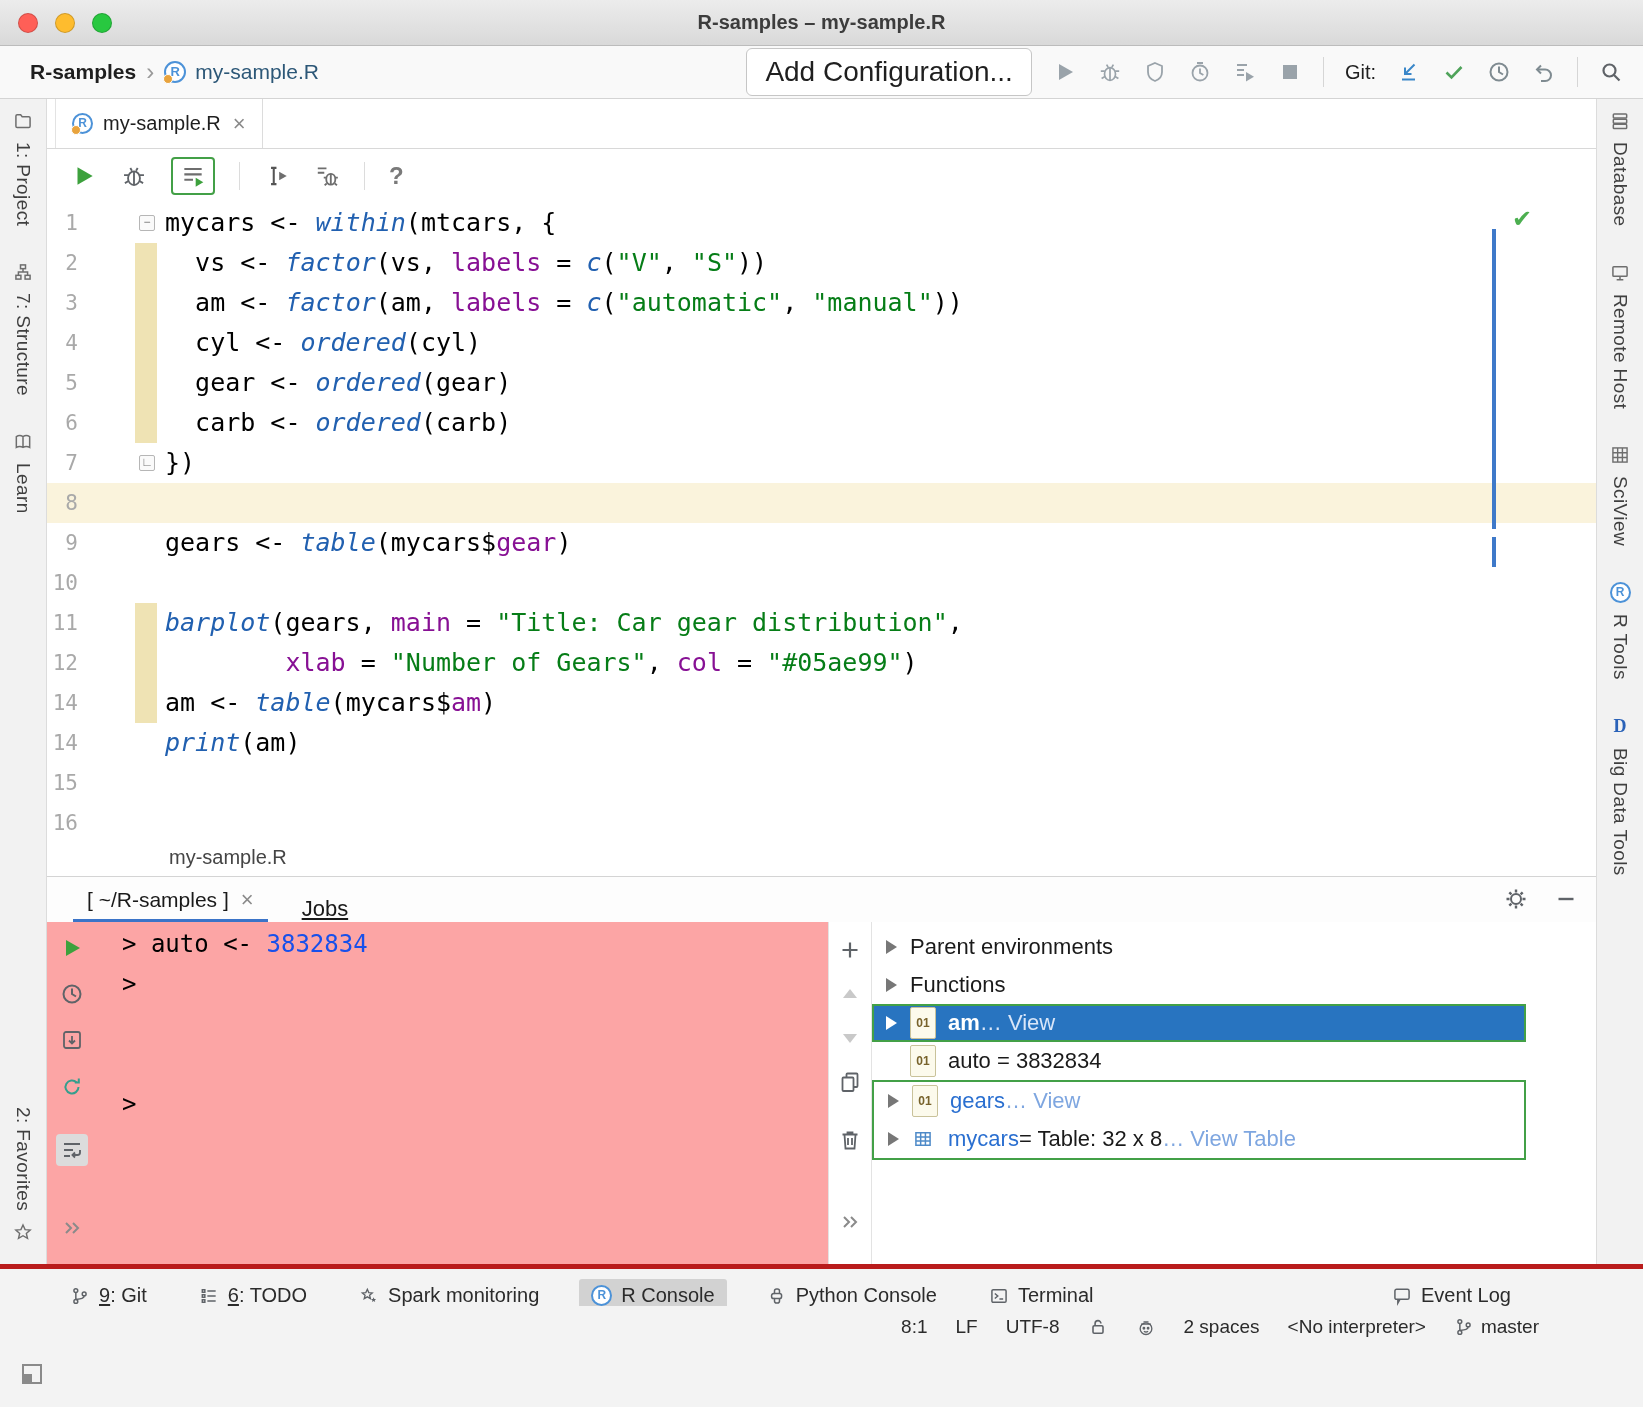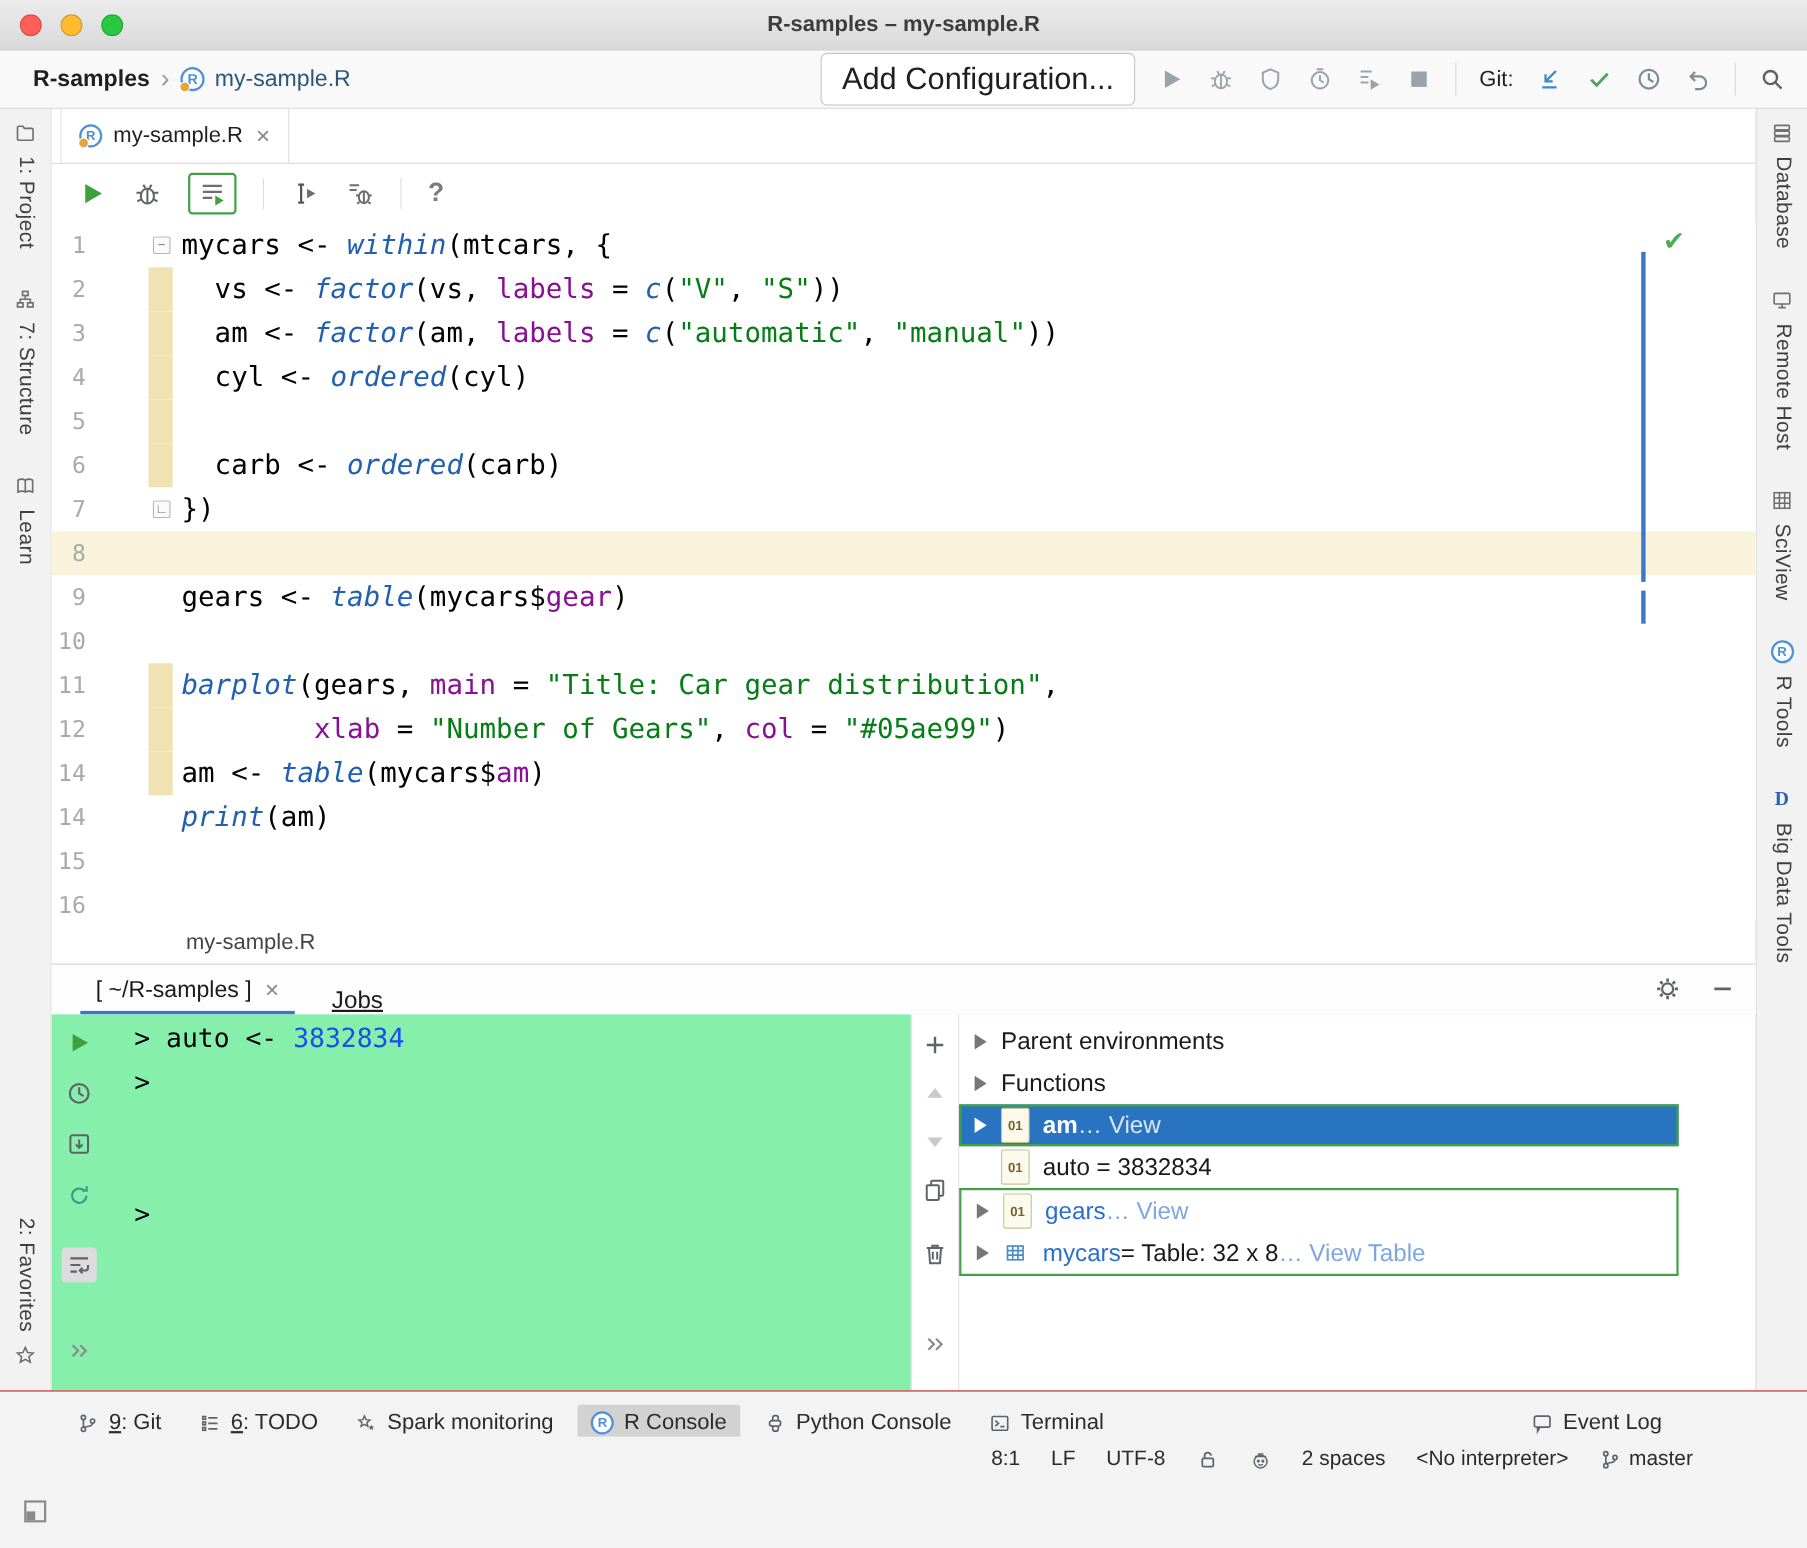--- a/index.html
+++ b/index.html
@@ -75,21 +75,21 @@
 
   
   .console-header{height:46px;flex:none;display:flex;align-items:stretch;position:relative;border-top:1px solid #d4d4d4;background:#fdfdfd;padding-left:26px;}
   .con-tab{position:relative;display:flex;align-items:center;gap:10px;padding:0 14px;font-size:21px;color:#1a1a1a;}
   .con-tab.active::after{content:"";position:absolute;left:0;right:0;bottom:0;height:3px;background:var(--tab-underline);}
   .jobs-tab{margin-left:24px;display:flex;align-items:flex-end;padding:0 10px;font-size:22px;color:#1a1a1a;text-decoration:underline;}
   .header-icons{position:absolute;right:18px;top:10px;display:flex;gap:26px;color:#5f6368;}
   .header-icons svg{width:24px;height:24px;}
 
   
-  .console-region{height:342px;flex:none;display:flex;background:#86efac;}
+  .console-region{height:342px;flex:none;display:flex;background:#fca5a5;}
   .con-gutter{width:50px;flex:none;display:flex;flex-direction:column;align-items:center;padding-top:14px;}
   .cg-item{margin-bottom:22px;color:#5f6368;display:flex;}
   .cg-item svg{width:24px;height:24px;}
   .cg-item.green{color:#3DA13D}.cg-item.teal{color:#359E8D}
   .cg-item.active{background:#dcdcdc;border-radius:4px;padding:4px;margin-top:14px;margin-bottom:16px;}
   .cg-item.last{margin-top:34px;color:#8a8a8a;}
   .con-text{flex:1;min-width:0;padding-top:2px;}
   .con-line{height:40px;line-height:40px;font-family:"DejaVu Sans Mono","Liberation Mono",monospace;font-size:24px;white-space:pre;padding-left:25px;}
   .mid-strip{width:44px;flex:none;border-left:1px solid #e3e3e3;border-right:1px solid #e3e3e3;display:flex;flex-direction:column;align-items:center;padding-top:16px;background:#fff;}
   .ms-item{margin-bottom:20px;color:#5f6368;display:flex;}
@@ -110,21 +110,21 @@
   .vicon-table svg{width:22px;height:20px;}
   .vp-name{color:var(--link-blue);}
   .var-row.sel .vp-name{color:#fff;font-weight:700;}
   .vp-link{color:var(--link-light);}
   .var-row.sel .vp-link{color:#D9E6F8;}
   .vp-label,.vp-plain{color:#1a1a1a;}
   .group-box{border:2px solid var(--hl-green);margin-right:70px;}
   .group-box .var-row{margin-right:0;}
 
   
-  .twbar{position:absolute;left:0;right:0;top:1264px;height:42px;background:#f3f3f3;border-top:1px solid #b91c1c;display:flex;align-items:center;padding:16px 120px 0 58px;gap:10px;font-size:20px;color:#2b2b2b;}
+  .twbar{position:absolute;left:0;right:0;top:1264px;height:42px;background:#f3f3f3;border-top:5px solid #b91c1c;display:flex;align-items:center;padding:16px 120px 0 58px;gap:28px;font-size:20px;color:#2b2b2b;}
   .tw-item{display:flex;align-items:center;gap:9px;padding:5px 12px;border-radius:3px;}
   .tw-item.active{background:#d2d2d2;}
   .tw-item [data-icon]{color:#5f6368;}
   .tw-item [data-icon] svg{width:20px;height:20px;}
   .tw-spacer{flex:1;}
   .statusbar{position:absolute;left:0;right:0;top:1306px;height:42px;background:#f3f3f3;display:flex;align-items:center;justify-content:flex-end;gap:28px;padding-right:104px;font-size:19px;color:#2b2b2b;}
   .sb-ic{color:#5f6368;display:flex;} .sb-ic svg{width:20px;height:20px;}
   .sb-branch{display:flex;align-items:center;gap:7px;}
   .bstrip{position:absolute;left:0;right:0;top:1348px;height:59px;background:#f3f3f3;}
   .sq{position:absolute;left:22px;top:16px;width:20px;height:20px;border:2px solid #8a8a8a;}
@@ -310,21 +310,21 @@
           <span class="et-div"></span>
           <span class="help">?</span>
         </div>
 
       <div class="editor">
         <div id="code-lines">
             <div class="code-line"><span class="ln">1</span><span class="fold">−</span><span class="code-text"><span class="tk-p">mycars &lt;- </span><span class="tk-fn">within</span><span class="tk-p">(mtcars, {</span></span></div>
             <div class="code-line"><span class="chg"></span><span class="ln">2</span><span class="code-text"><span class="tk-p">  vs &lt;- </span><span class="tk-fn">factor</span><span class="tk-p">(vs, </span><span class="tk-arg">labels</span><span class="tk-p"> = </span><span class="tk-fn">c</span><span class="tk-p">(</span><span class="tk-str">"V"</span><span class="tk-p">, </span><span class="tk-str">"S"</span><span class="tk-p">))</span></span></div>
             <div class="code-line"><span class="chg"></span><span class="ln">3</span><span class="code-text"><span class="tk-p">  am &lt;- </span><span class="tk-fn">factor</span><span class="tk-p">(am, </span><span class="tk-arg">labels</span><span class="tk-p"> = </span><span class="tk-fn">c</span><span class="tk-p">(</span><span class="tk-str">"automatic"</span><span class="tk-p">, </span><span class="tk-str">"manual"</span><span class="tk-p">))</span></span></div>
             <div class="code-line"><span class="chg"></span><span class="ln">4</span><span class="code-text"><span class="tk-p">  cyl &lt;- </span><span class="tk-fn">ordered</span><span class="tk-p">(cyl)</span></span></div>
-            <div class="code-line"><span class="chg"></span><span class="ln">5</span></div>
+            <div class="code-line"><span class="chg"></span><span class="ln">5</span><span class="code-text"><span class="tk-p">  gear &lt;- </span><span class="tk-fn">ordered</span><span class="tk-p">(gear)</span></span></div>
             <div class="code-line"><span class="chg"></span><span class="ln">6</span><span class="code-text"><span class="tk-p">  carb &lt;- </span><span class="tk-fn">ordered</span><span class="tk-p">(carb)</span></span></div>
             <div class="code-line"><span class="ln">7</span><span class="fold">∟</span><span class="code-text"><span class="tk-p">})</span></span></div>
             <div class="code-line cur"><span class="ln">8</span><span class="code-text"></span></div>
             <div class="code-line"><span class="ln">9</span><span class="code-text"><span class="tk-p">gears &lt;- </span><span class="tk-fn">table</span><span class="tk-p">(mycars$</span><span class="tk-arg">gear</span><span class="tk-p">)</span></span></div>
             <div class="code-line"><span class="ln">10</span><span class="code-text"></span></div>
             <div class="code-line"><span class="chg"></span><span class="ln">11</span><span class="code-text"><span class="tk-fn">barplot</span><span class="tk-p">(gears, </span><span class="tk-arg">main</span><span class="tk-p"> = </span><span class="tk-str">"Title: Car gear distribution"</span><span class="tk-p">,</span></span></div>
             <div class="code-line"><span class="chg"></span><span class="ln">12</span><span class="code-text"><span class="tk-p">        </span><span class="tk-arg">xlab</span><span class="tk-p"> = </span><span class="tk-str">"Number of Gears"</span><span class="tk-p">, </span><span class="tk-arg">col</span><span class="tk-p"> = </span><span class="tk-str">"#05ae99"</span><span class="tk-p">)</span></span></div>
             <div class="code-line"><span class="chg"></span><span class="ln">14</span><span class="code-text"><span class="tk-p">am &lt;- </span><span class="tk-fn">table</span><span class="tk-p">(mycars$</span><span class="tk-arg">am</span><span class="tk-p">)</span></span></div>
             <div class="code-line"><span class="ln">14</span><span class="code-text"><span class="tk-fn">print</span><span class="tk-p">(am)</span></span></div>
             <div class="code-line"><span class="ln">15</span><span class="code-text"></span></div>

